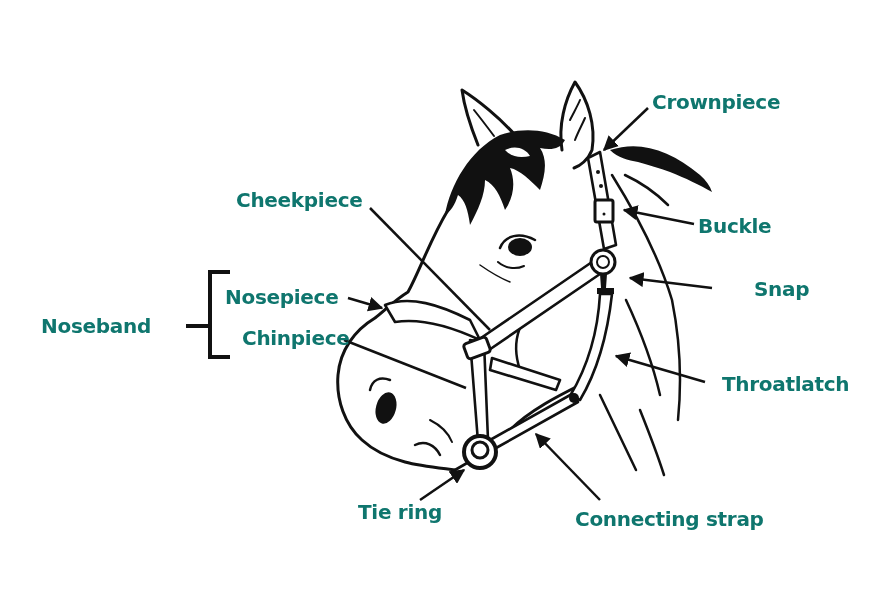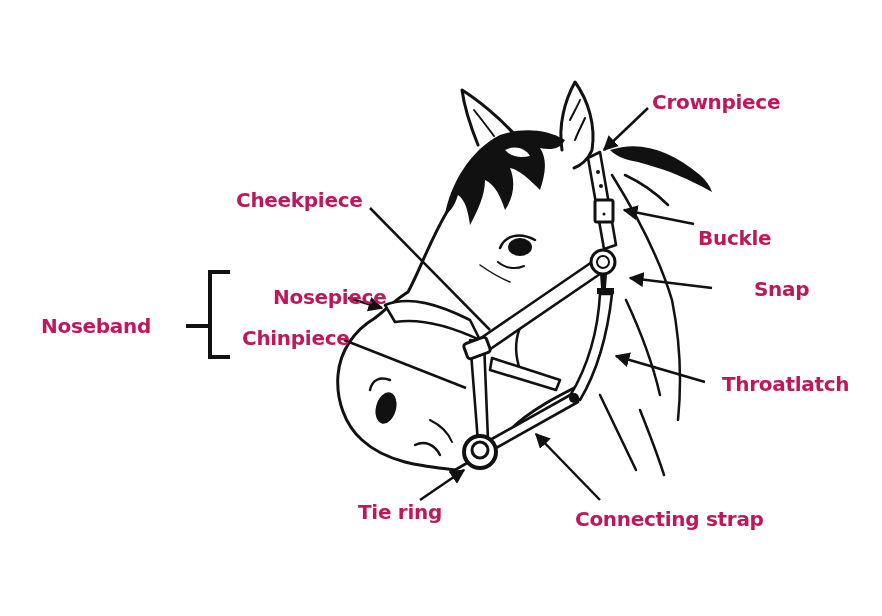--- a/index.html
+++ b/index.html
@@ -1,20 +1,20 @@
 <!DOCTYPE html>
 <html><head>
 <meta charset="utf-8">
 <style>
   html, body { margin: 0; padding: 0; background: #ffffff; }
   body { width: 882px; height: 616px; position: relative; overflow: hidden;
          font-family: "DejaVu Sans", sans-serif; }
   #diagram { position: absolute; left: 0; top: 0; width: 882px; height: 616px; }
   .lbl { position: absolute; font-family: "DejaVu Sans", sans-serif; font-weight: bold;
-         font-size: 20px; color: #be185d; white-space: nowrap; line-height: 1; letter-spacing: -0.3px; }
+         font-size: 20px; color: #0f766e; white-space: nowrap; line-height: 1; letter-spacing: -0.3px; }
   svg .ink { stroke: #111; fill: none; stroke-linecap: round; stroke-linejoin: round; }
   svg .fillink { fill: #111; stroke: none; }
   svg .strap { stroke: #111; fill: #fff; stroke-width: 2.6; stroke-linejoin: round; }
 </style>
 </head>
 <body>
 
 <svg id="diagram" viewBox="0 0 882 616" width="882" height="616">
 
   <g>
@@ -108,21 +108,21 @@
     <line x1="344" y1="340" x2="466" y2="388"></line>
     <line x1="420" y1="500" x2="464" y2="470" marker-end="url(#arrow)"></line>
     <line x1="600" y1="500" x2="536" y2="434" marker-end="url(#arrow)"></line>
 
     <path stroke-width="4" d="M230 272 L210 272 L210 357 L230 357"></path>
     <line stroke-width="4" x1="186" y1="326" x2="210" y2="326"></line>
   </g>
 </svg>
 
 <div class="lbl" style="left:652px; top:92px;">Crownpiece</div>
-<div class="lbl" style="left:698px; top:228px;">Buckle</div>
+<div class="lbl" style="left:698px; top:216px;">Buckle</div>
 <div class="lbl" style="left:716px; top:279px;margin-left:38px;">Snap</div>
 <div class="lbl" style="left:722px; top:374px;">Throatlatch</div>
 <div class="lbl" style="left:236px; top:190px;">Cheekpiece</div>
 <div class="lbl" style="left:41px; top:316px;">Noseband</div>
-<div class="lbl" style="left:225px; top:287px;margin-left:48px;">Nosepiece</div>
+<div class="lbl" style="left:225px; top:287px;">Nosepiece</div>
 <div class="lbl" style="left:222px; top:328px;margin-left:20px;">Chinpiece</div>
 <div class="lbl" style="left:358px; top:502px;text-align:center;">Tie ring</div>
 <div class="lbl" style="left:575px; top:509px;">Connecting strap</div>
 
 </body></html>

